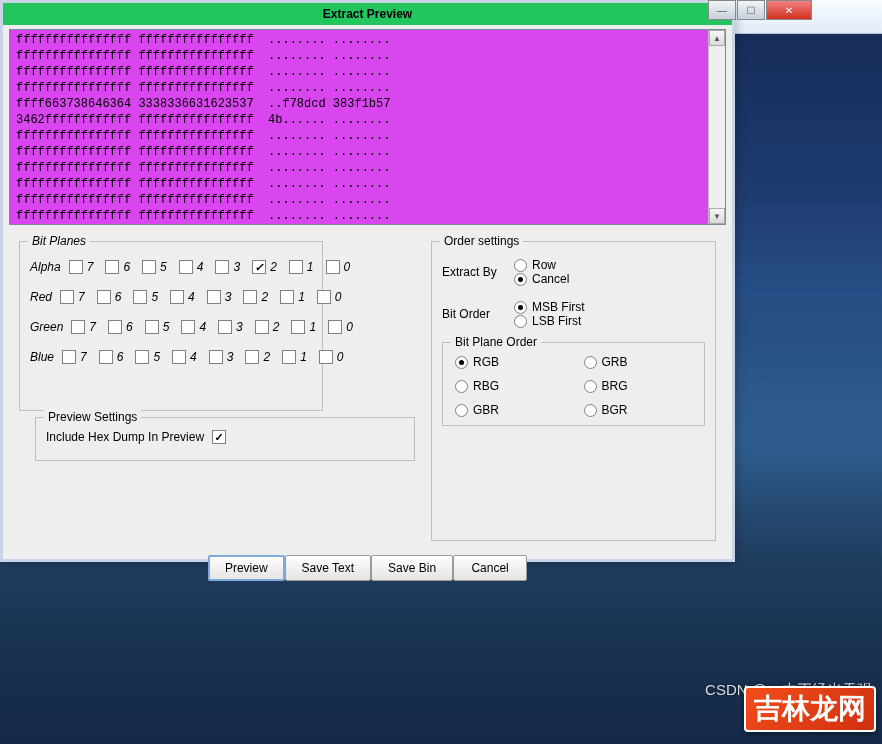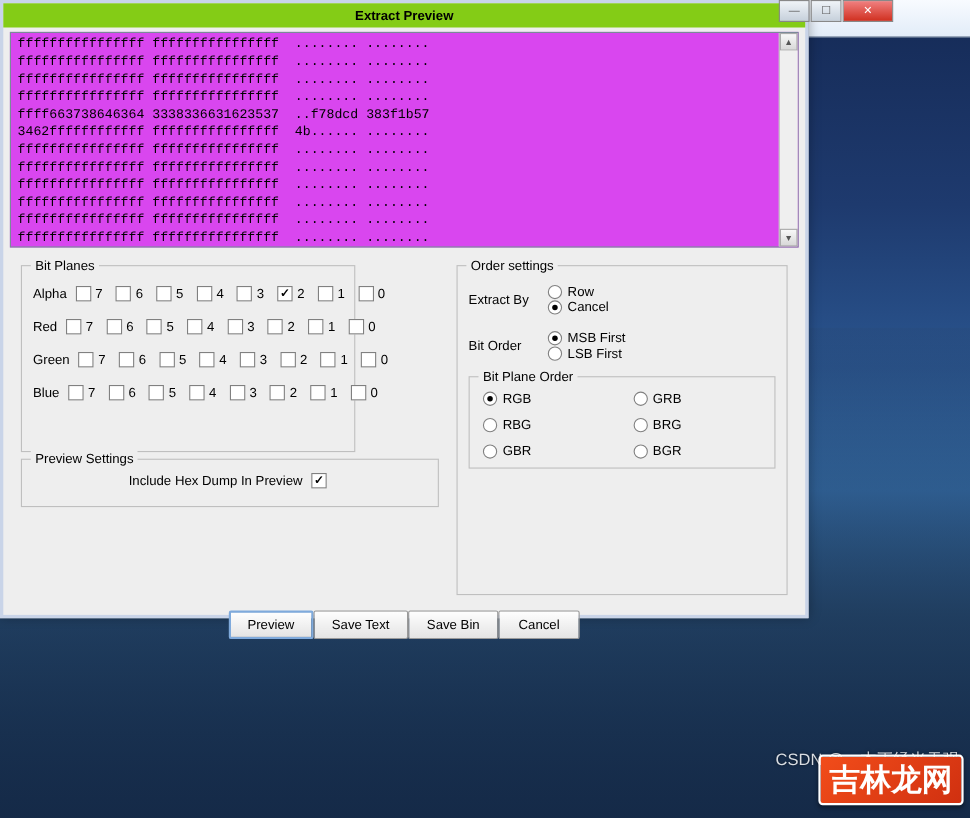--- a/index.html
+++ b/index.html
@@ -30,21 +30,21 @@
 .titlebar-btns {
   position: absolute; top: -3px; right: -80px;
   display: flex;
 }
 .tbtn { width: 28px; height: 20px; margin-left: 1px; display: flex; align-items: center; justify-content: center; color: #5a5a5a; font-size: 10px; border: 1px solid #888; }
 .tbtn.min { background: linear-gradient(to bottom, #f0f4f8, #c6d0db); }
 .tbtn.max { background: linear-gradient(to bottom, #f0f4f8, #c6d0db); }
 .tbtn.close { background: linear-gradient(to bottom, #f08080, #d03020); color: #fff; width: 46px; }
 .dialog-title {
   text-align: center; padding: 4px 0;
-  background: #84cc16; font-weight: bold; font-size: 12px;
+  background: #22c55e; font-weight: bold; font-size: 12px;
   color: #000;
 }
 .hexarea {
   margin: 4px 6px;
   border: 1px solid #7a8a99;
   background: #d946ef;
   height: 196px;
   position: relative;
   display: flex;
 }
@@ -74,22 +74,22 @@
   background: #eeeeee;
   padding: 10px 10px 10px 10px;
   position: relative;
   margin-top: 6px;
 }
 .group-title {
   position: absolute; top: -8px; left: 8px;
   background: #eeeeee; padding: 0 4px;
   font-size: 12px; color: #000;
 }
-.bitplanes { width: 304px; height: 170px; }
-.previewset { width: 380px; height: 44px; margin-top: 6px; }
+.bitplanes { width: 304px; height: 170px; font-style: italic; }
+.previewset { width: 380px; height: 44px; margin-left: 16px; margin-top: 6px; }
 .ordersettings { flex: 1; height: 300px; }
 .bp-row { display: flex; align-items: center; margin: 8px 0 16px 0; }
 .bp-label { width: 48px; text-align: right; padding-right: 8px; color: #000; }
 .cb-wrap { display: flex; align-items: center; margin-right: 12px; }
 .checkbox {
   width: 14px; height: 14px;
   border: 1px solid #808080;
   background: #fff;
   margin-right: 4px;
   display: inline-flex; align-items: center; justify-content: center;
@@ -107,21 +107,21 @@
 }
 .radio.checked::after { content: ''; width: 5px; height: 5px; border-radius: 50%; background: #000; }
 .subgroup {
   border: 1px solid #bfbfbf;
   padding: 10px 12px 2px 12px;
   margin-top: 4px;
   position: relative;
 }
 .subgroup .group-title { top: -8px; }
 .rgb-grid { display: grid; grid-template-columns: 1fr 1fr; row-gap: 10px; column-gap: 20px; margin-top: 2px; margin-bottom: 6px; }
-.hexinprev { display: flex; align-items: center; justify-content: center; margin-top: 2px; }
+.hexinprev { display: flex; align-items: center; justify-content: flex-start; margin-top: 2px; }
 .buttons-row {
   display: flex; justify-content: center; 
   padding: 10px 0 12px 0;
 }
 .btn {
   padding: 5px 16px;
   background: linear-gradient(to bottom, #fefefe, #e4e4e4);
   border: 1px solid #9a9a9a;
   border-radius: 2px;
   font-size: 12px; color: #000;

